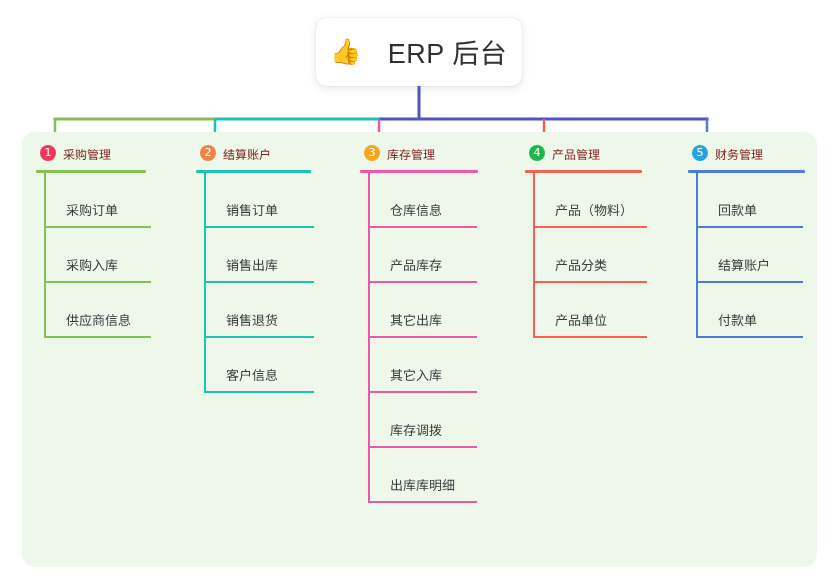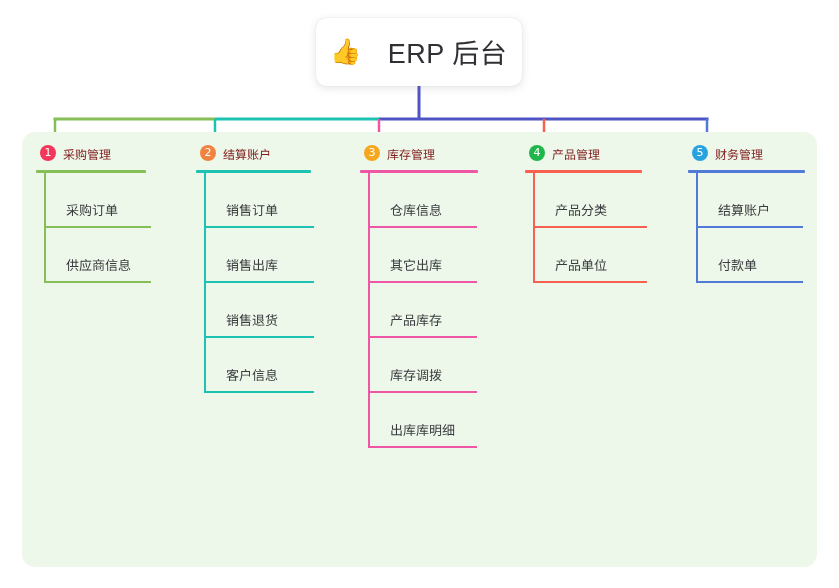--- a/index.html
+++ b/index.html
@@ -177,20 +177,24 @@
           <span class="col-title">采购管理</span>
         </div>
         <div class="head-rule" style="background: rgb(134, 191, 88); width: 110px;"></div>
         <div class="items">
           <div class="spine" style="background: rgb(134, 191, 88);"></div>
           <div class="item">
             <span class="item-label">采购订单</span>
             <div class="item-rule" style="background: rgb(134, 191, 88); width: 107px;"></div>
           </div>
           <div class="item">
+            <span class="item-label">采购入库</span>
+            <div class="item-rule" style="background: rgb(134, 191, 88); width: 107px;"></div>
+          </div>
+          <div class="item">
             <span class="item-label">供应商信息</span>
             <div class="item-rule" style="background: rgb(134, 191, 88); width: 107px;"></div>
           </div>
         </div>
       </div>
       <div class="col" style="left: 196px;">
         <div class="col-head">
           <span class="badge" style="background: rgb(241, 131, 65);">2</span>
           <span class="col-title">结算账户</span>
         </div>
@@ -221,25 +225,29 @@
           <span class="col-title">库存管理</span>
         </div>
         <div class="head-rule" style="background: rgb(239, 86, 165); width: 118px;"></div>
         <div class="items">
           <div class="spine" style="background: rgb(239, 86, 165);"></div>
           <div class="item">
             <span class="item-label">仓库信息</span>
             <div class="item-rule" style="background: rgb(239, 86, 165); width: 109px;"></div>
           </div>
           <div class="item">
+            <span class="item-label">产品库存</span>
+            <div class="item-rule" style="background: rgb(239, 86, 165); width: 109px;"></div>
+          </div>
+          <div class="item">
             <span class="item-label">其它出库</span>
             <div class="item-rule" style="background: rgb(239, 86, 165); width: 109px;"></div>
           </div>
           <div class="item">
-            <span class="item-label">产品库存</span>
+            <span class="item-label">其它入库</span>
             <div class="item-rule" style="background: rgb(239, 86, 165); width: 109px;"></div>
           </div>
           <div class="item">
             <span class="item-label">库存调拨</span>
             <div class="item-rule" style="background: rgb(239, 86, 165); width: 109px;"></div>
           </div>
           <div class="item">
             <span class="item-label">出库库明细</span>
             <div class="item-rule" style="background: rgb(239, 86, 165); width: 109px;"></div>
           </div>
@@ -247,38 +255,46 @@
       </div>
       <div class="col" style="left: 525px;">
         <div class="col-head">
           <span class="badge" style="background: rgb(31, 183, 75);">4</span>
           <span class="col-title">产品管理</span>
         </div>
         <div class="head-rule" style="background: rgb(248, 96, 79); width: 117px;"></div>
         <div class="items">
           <div class="spine" style="background: rgb(248, 96, 79);"></div>
           <div class="item">
+            <span class="item-label">产品（物料）</span>
+            <div class="item-rule" style="background: rgb(248, 96, 79); width: 114px;"></div>
+          </div>
+          <div class="item">
             <span class="item-label">产品分类</span>
             <div class="item-rule" style="background: rgb(248, 96, 79); width: 114px;"></div>
           </div>
           <div class="item">
             <span class="item-label">产品单位</span>
             <div class="item-rule" style="background: rgb(248, 96, 79); width: 114px;"></div>
           </div>
         </div>
       </div>
       <div class="col" style="left: 688px;">
         <div class="col-head">
           <span class="badge" style="background: rgb(41, 163, 224);">5</span>
           <span class="col-title">财务管理</span>
         </div>
         <div class="head-rule" style="background: rgb(79, 122, 214); width: 117px;"></div>
         <div class="items">
           <div class="spine" style="background: rgb(79, 122, 214);"></div>
           <div class="item">
+            <span class="item-label">回款单</span>
+            <div class="item-rule" style="background: rgb(79, 122, 214); width: 107px;"></div>
+          </div>
+          <div class="item">
             <span class="item-label">结算账户</span>
             <div class="item-rule" style="background: rgb(79, 122, 214); width: 107px;"></div>
           </div>
           <div class="item">
             <span class="item-label">付款单</span>
             <div class="item-rule" style="background: rgb(79, 122, 214); width: 107px;"></div>
           </div>
         </div>
       </div>
     </div>

